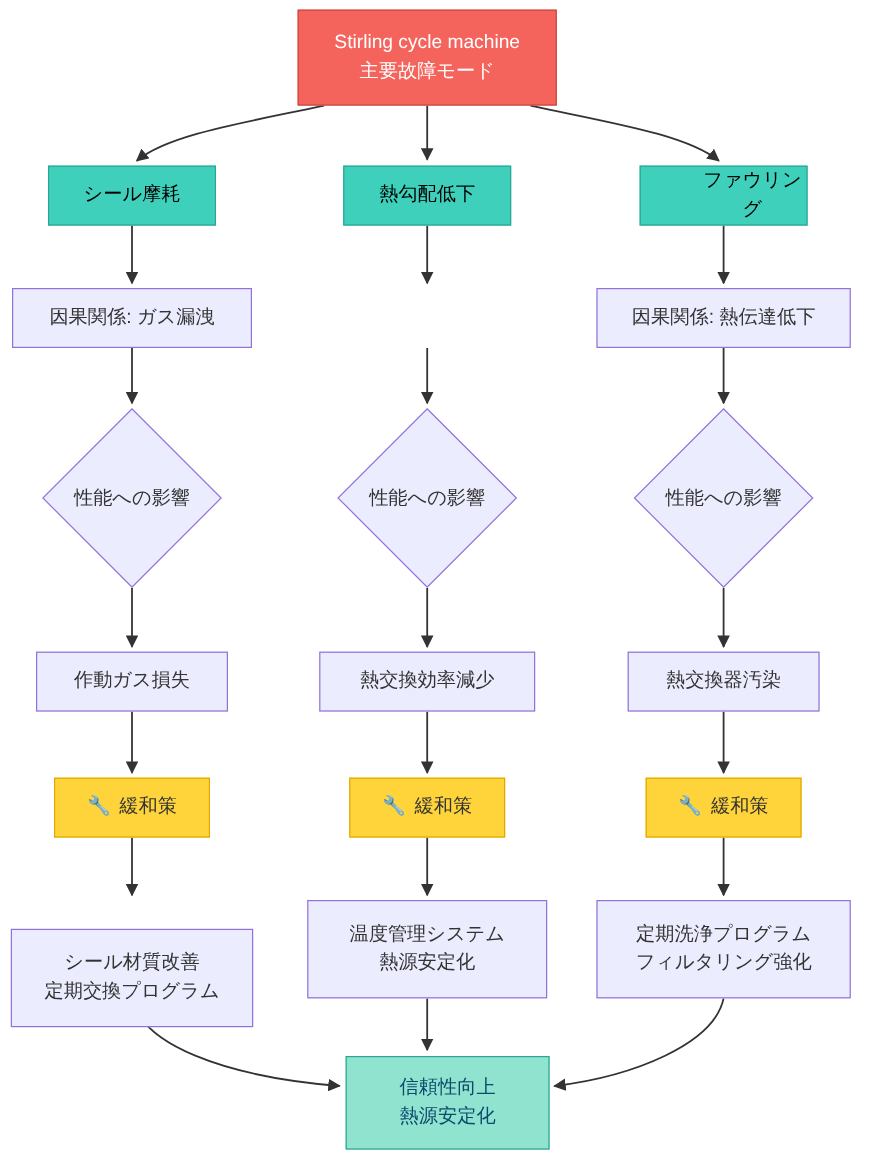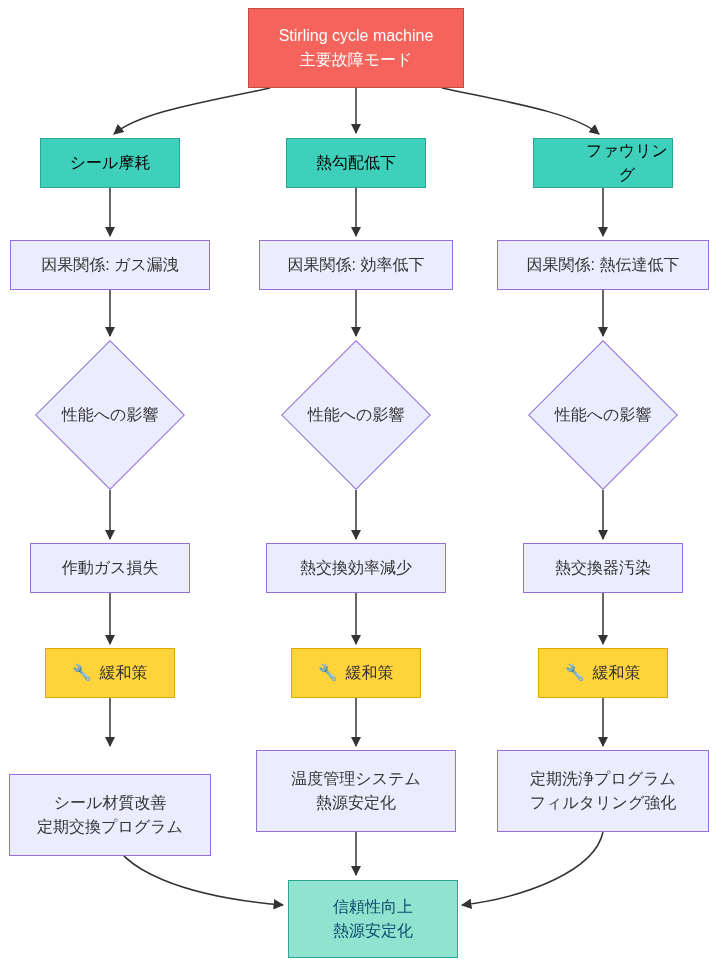--- a/index.html
+++ b/index.html
@@ -78,23 +78,20 @@
   <div class="node failure" style="left:286px; top:138px; width:140px; height:50px;">
     <span>熱勾配低下</span>
   </div>
   <div class="node failure" style="left:533px; top:138px; width:140px; height:50px;padding-left:48px;">
     <span>ファウリング</span>
   </div>
 
   <div class="node rect" style="left:10px;  top:240px; width:200px; height:50px;">
     <span>因果関係: ガス漏洩</span>
   </div>
-  <div class="node rect" style="left:259px; top:240px; width:194px; height:50px;">
-    <span>因果関係: 効率低下</span>
-  </div>
   <div class="node rect" style="left:497px; top:240px; width:212px; height:50px;">
     <span>因果関係: 熱伝達低下</span>
   </div>
 
   <div class="diamond" style="left:35px;  top:340px;">
     <span>性能への影響</span>
   </div>
   <div class="diamond" style="left:281px; top:340px;">
     <span>性能への影響</span>
   </div>

